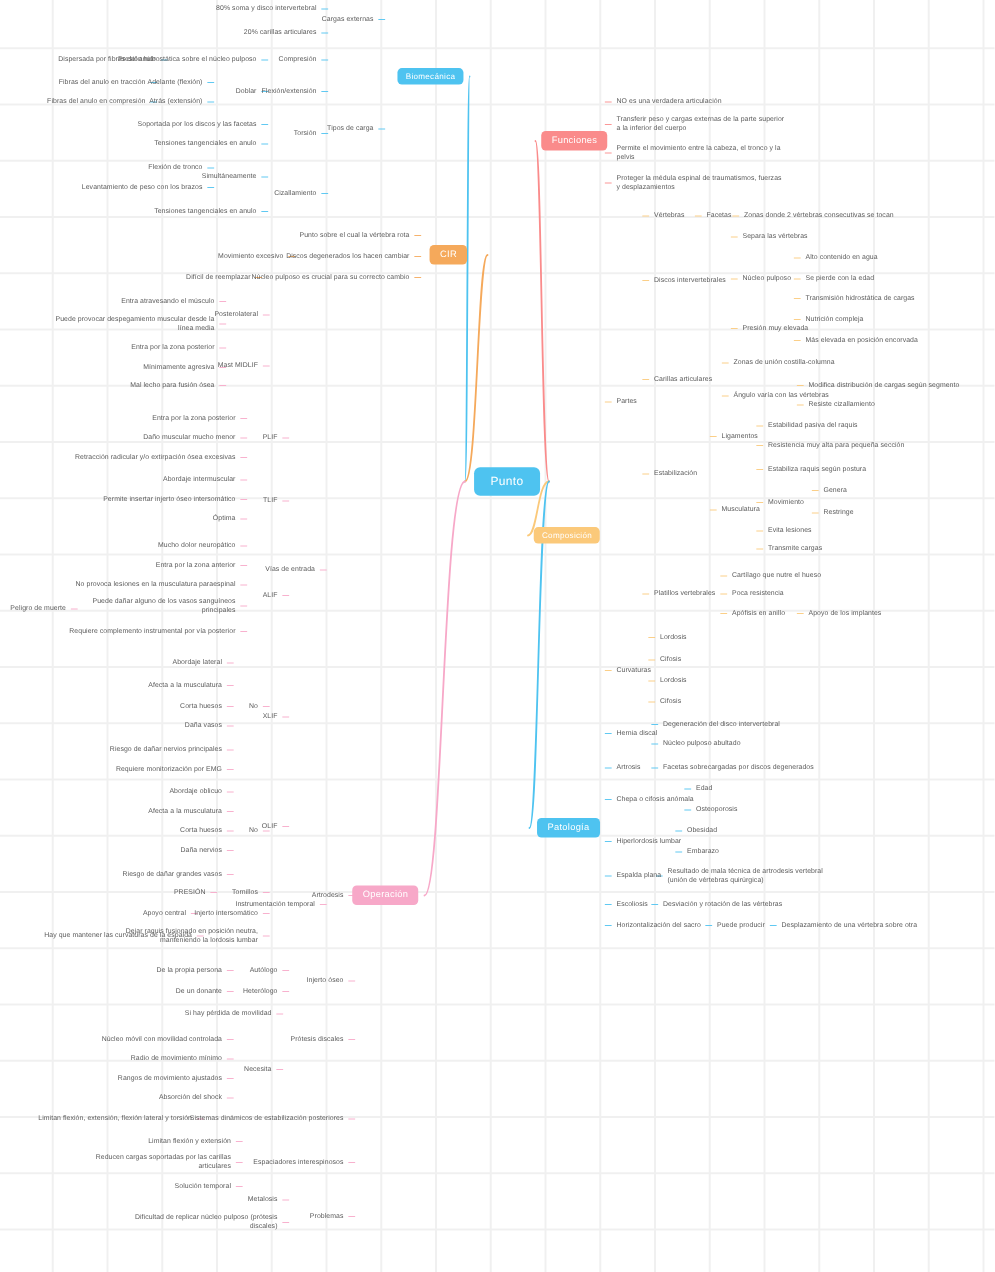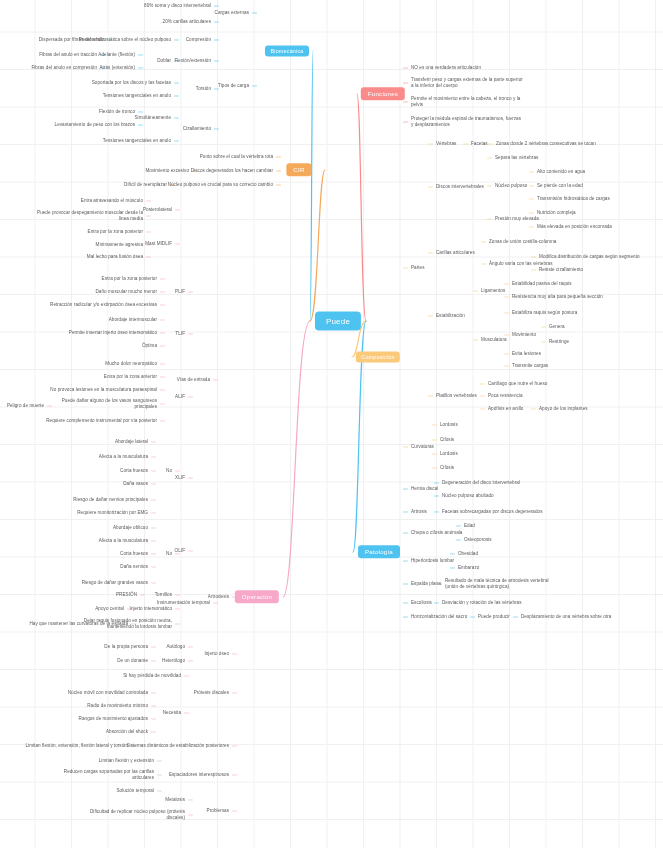--- a/index.html
+++ b/index.html
@@ -204,21 +204,21 @@
     <path d="M232.5,775 l4,0" stroke="#f7a8c8" fill="none" stroke-width="0.6" stroke-linecap="round"></path>
     <path d="M157.5,761 l4,0" stroke="#f7a8c8" fill="none" stroke-width="0.6" stroke-linecap="round"></path>
     <path d="M157.5,775 l4,0" stroke="#f7a8c8" fill="none" stroke-width="0.6" stroke-linecap="round"></path>
     <path d="M157.5,791 l4,0" stroke="#f7a8c8" fill="none" stroke-width="0.6" stroke-linecap="round"></path>
     <path d="M232.5,811 l4,0" stroke="#f7a8c8" fill="none" stroke-width="0.6" stroke-linecap="round"></path>
     <path d="M188.5,800 l4,0" stroke="#f7a8c8" fill="none" stroke-width="0.6" stroke-linecap="round"></path>
     <path d="M188.5,815 l4,0" stroke="#f7a8c8" fill="none" stroke-width="0.6" stroke-linecap="round"></path>
   </svg>
 
 <div id="nodes-layer">
-    <div class="pill big" style="left: 338px; top: 321px; background: rgb(78, 195, 240);">Puede</div>
+    <div class="pill big" style="left: 338px; top: 321px; background: rgb(78, 195, 240);">Punto</div>
     <div class="pill sm" style="left: 287px; top: 51px; background: rgb(78, 195, 240);">Biomecánica</div>
     <div class="node r" style="left: 249px; top: 13px;">Cargas externas</div>
     <div class="node r" style="left: 211px; top: 6px;">80% soma y disco intervertebral</div>
     <div class="node r" style="left: 211px; top: 22px;">20% carillas articulares</div>
     <div class="node r" style="left: 249px; top: 86px;">Tipos de carga</div>
     <div class="node r" style="left: 211px; top: 40px;">Compresión</div>
     <div class="node r" style="left: 171px; top: 40px;">Presión hidrostática sobre el núcleo pulposo</div>
     <div class="node r" style="left: 104px; top: 40px;">Dispersada por fibras del anulo</div>
     <div class="node r" style="left: 211px; top: 61px;">Flexión/extensión</div>
     <div class="node r" style="left: 171px; top: 61px;">Doblar</div>

